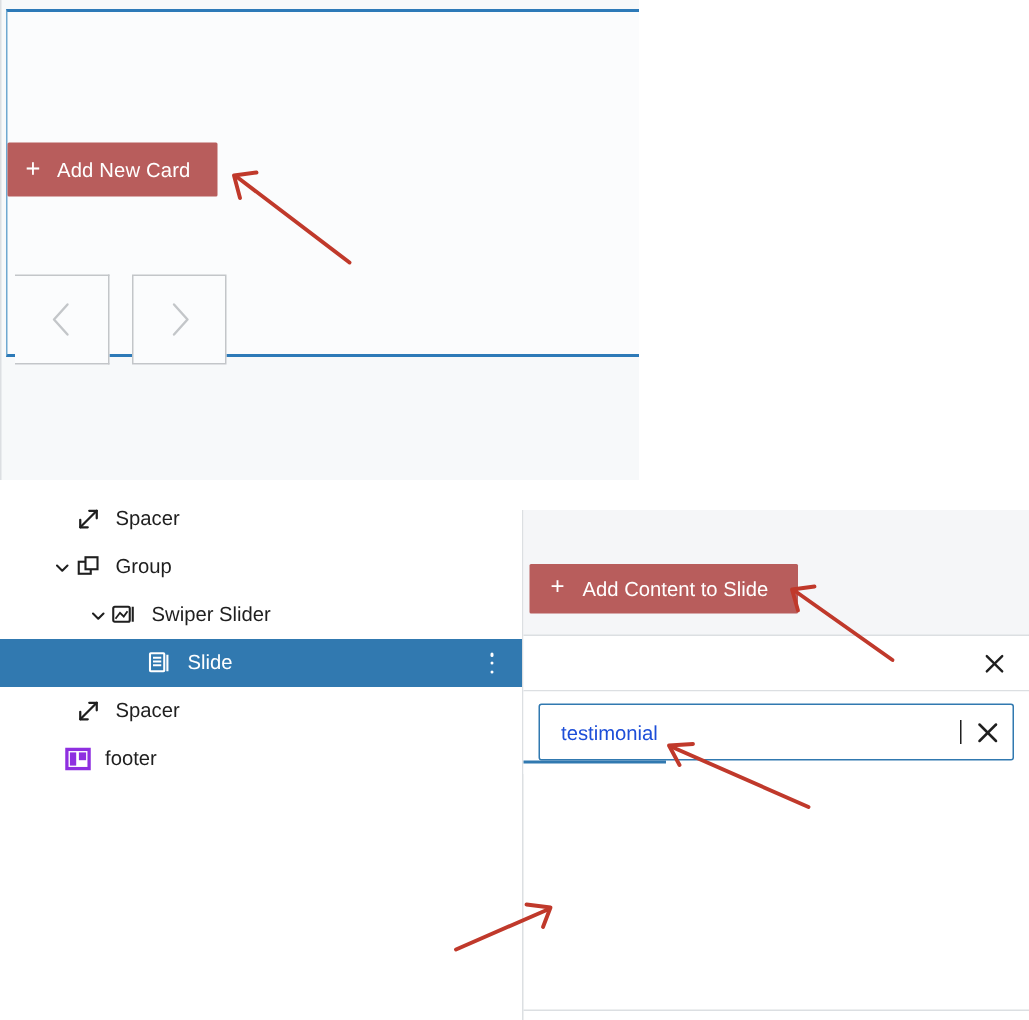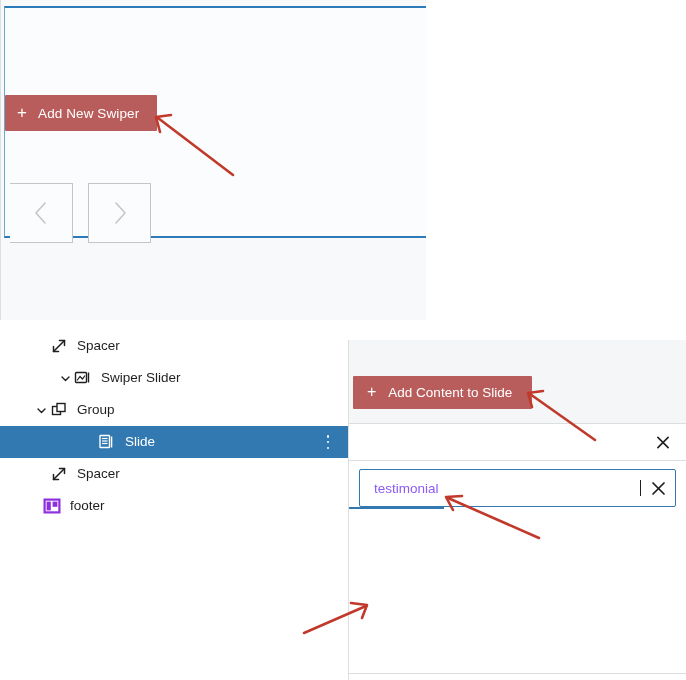--- a/index.html
+++ b/index.html
@@ -245,21 +245,21 @@
     display: flex;
     align-items: center;
   }
   #block-search-input {
     flex: 1 1 auto;
     border: none;
     outline: none;
     background: transparent;
     font-size: 13.5px;
     font-family: "Liberation Sans", sans-serif;
-    color: #8b5cf6;
+    color: #1d4ed8;
     padding: 0 4px 0 14px;
     height: 100%;
   }
   #search-caret {
     width: 1px;
     height: 16px;
     background: #1f1f1f;
     margin-left: -3px;
     flex: 0 0 auto;
   }
@@ -325,21 +325,21 @@
 </head>
 <body>
 
 <div id="editor-canvas">
   <div id="canvas-outer-left-rule"></div>
 
   <div id="slider-block">
 
     <button id="add-new-slide-button">
       <span class="plus-glyph">+</span>
-      <span>Add New Swiper</span>
+      <span>Add New Card</span>
     </button>
 
     <div class="nav-arrow-box" id="slider-prev-button">
       <svg width="18" height="26" viewBox="0 0 18 26">
         <polyline points="13,3 4,13 13,23" fill="none" stroke="#c3c6c9" stroke-width="1.6" stroke-linecap="round" stroke-linejoin="round"></polyline>
       </svg>
     </div>
 
     <div class="nav-arrow-box" id="slider-next-button">
       <svg width="18" height="26" viewBox="0 0 18 26">
@@ -355,48 +355,48 @@
       <span class="tree-chevron"></span>
       <span class="tree-icon">
         <svg width="18" height="18" viewBox="0 0 18 18">
           <line x1="3.5" y1="14.5" x2="14.5" y2="3.5" stroke="#1f1f1f" stroke-width="1.5" stroke-linecap="round"></line>
           <polyline points="3.5,9.5 3.5,14.5 8.5,14.5" fill="none" stroke="#1f1f1f" stroke-width="1.5" stroke-linecap="round" stroke-linejoin="round"></polyline>
           <polyline points="9.5,3.5 14.5,3.5 14.5,8.5" fill="none" stroke="#1f1f1f" stroke-width="1.5" stroke-linecap="round" stroke-linejoin="round"></polyline>
         </svg>
       </span>
       <span class="tree-label">Spacer</span>
     </div>
+    <div class="tree-row" style="padding-left: 33px;">
+      <span class="tree-chevron">
+        <svg width="11" height="11" viewBox="0 0 11 11">
+          <polyline points="2,4 5.5,7.5 9,4" fill="none" stroke="#1f1f1f" stroke-width="1.4" stroke-linecap="round" stroke-linejoin="round"></polyline>
+        </svg>
+      </span>
+      <span class="tree-icon">
+        <svg width="18" height="18" viewBox="0 0 18 18">
+          <rect x="2.5" y="5.5" width="8" height="8" fill="none" stroke="#1f1f1f" stroke-width="1.4"></rect>
+          <rect x="7" y="2.5" width="8" height="8" fill="#fff" stroke="#1f1f1f" stroke-width="1.4"></rect>
+        </svg>
+      </span>
+      <span class="tree-label">Group</span>
+    </div>
     <div class="tree-row" style="padding-left: 57px;">
       <span class="tree-chevron">
         <svg width="11" height="11" viewBox="0 0 11 11">
           <polyline points="2,4 5.5,7.5 9,4" fill="none" stroke="#1f1f1f" stroke-width="1.4" stroke-linecap="round" stroke-linejoin="round"></polyline>
         </svg>
       </span>
       <span class="tree-icon">
         <svg width="18" height="18" viewBox="0 0 18 18">
           <rect x="1.5" y="3.5" width="11" height="10" fill="none" stroke="#1f1f1f" stroke-width="1.4" rx="1"></rect>
           <polyline points="3,11.5 6,7.5 8.5,10 11,6.5" fill="none" stroke="#1f1f1f" stroke-width="1.2"></polyline>
           <line x1="14.5" y1="3.5" x2="14.5" y2="13.5" stroke="#1f1f1f" stroke-width="1.4"></line>
         </svg>
       </span>
       <span class="tree-label">Swiper Slider</span>
-    </div>
-    <div class="tree-row" style="padding-left: 33px;">
-      <span class="tree-chevron">
-        <svg width="11" height="11" viewBox="0 0 11 11">
-          <polyline points="2,4 5.5,7.5 9,4" fill="none" stroke="#1f1f1f" stroke-width="1.4" stroke-linecap="round" stroke-linejoin="round"></polyline>
-        </svg>
-      </span>
-      <span class="tree-icon">
-        <svg width="18" height="18" viewBox="0 0 18 18">
-          <rect x="2.5" y="5.5" width="8" height="8" fill="none" stroke="#1f1f1f" stroke-width="1.4"></rect>
-          <rect x="7" y="2.5" width="8" height="8" fill="#fff" stroke="#1f1f1f" stroke-width="1.4"></rect>
-        </svg>
-      </span>
-      <span class="tree-label">Group</span>
     </div>
     <div class="tree-row selected" style="padding-left: 81px;">
       <span class="tree-chevron"></span>
       <span class="tree-icon">
         <svg width="18" height="18" viewBox="0 0 18 18">
           <rect x="2" y="2.5" width="9.5" height="12" fill="none" stroke="#ffffff" stroke-width="1.4" rx="0.5"></rect>
           <line x1="4" y1="5.5" x2="9.5" y2="5.5" stroke="#ffffff" stroke-width="1.2"></line>
           <line x1="4" y1="8" x2="9.5" y2="8" stroke="#ffffff" stroke-width="1.2"></line>
           <line x1="4" y1="10.5" x2="9.5" y2="10.5" stroke="#ffffff" stroke-width="1.2"></line>
           <line x1="13.6" y1="3.5" x2="13.6" y2="14.5" stroke="#ffffff" stroke-width="1.4"></line>

